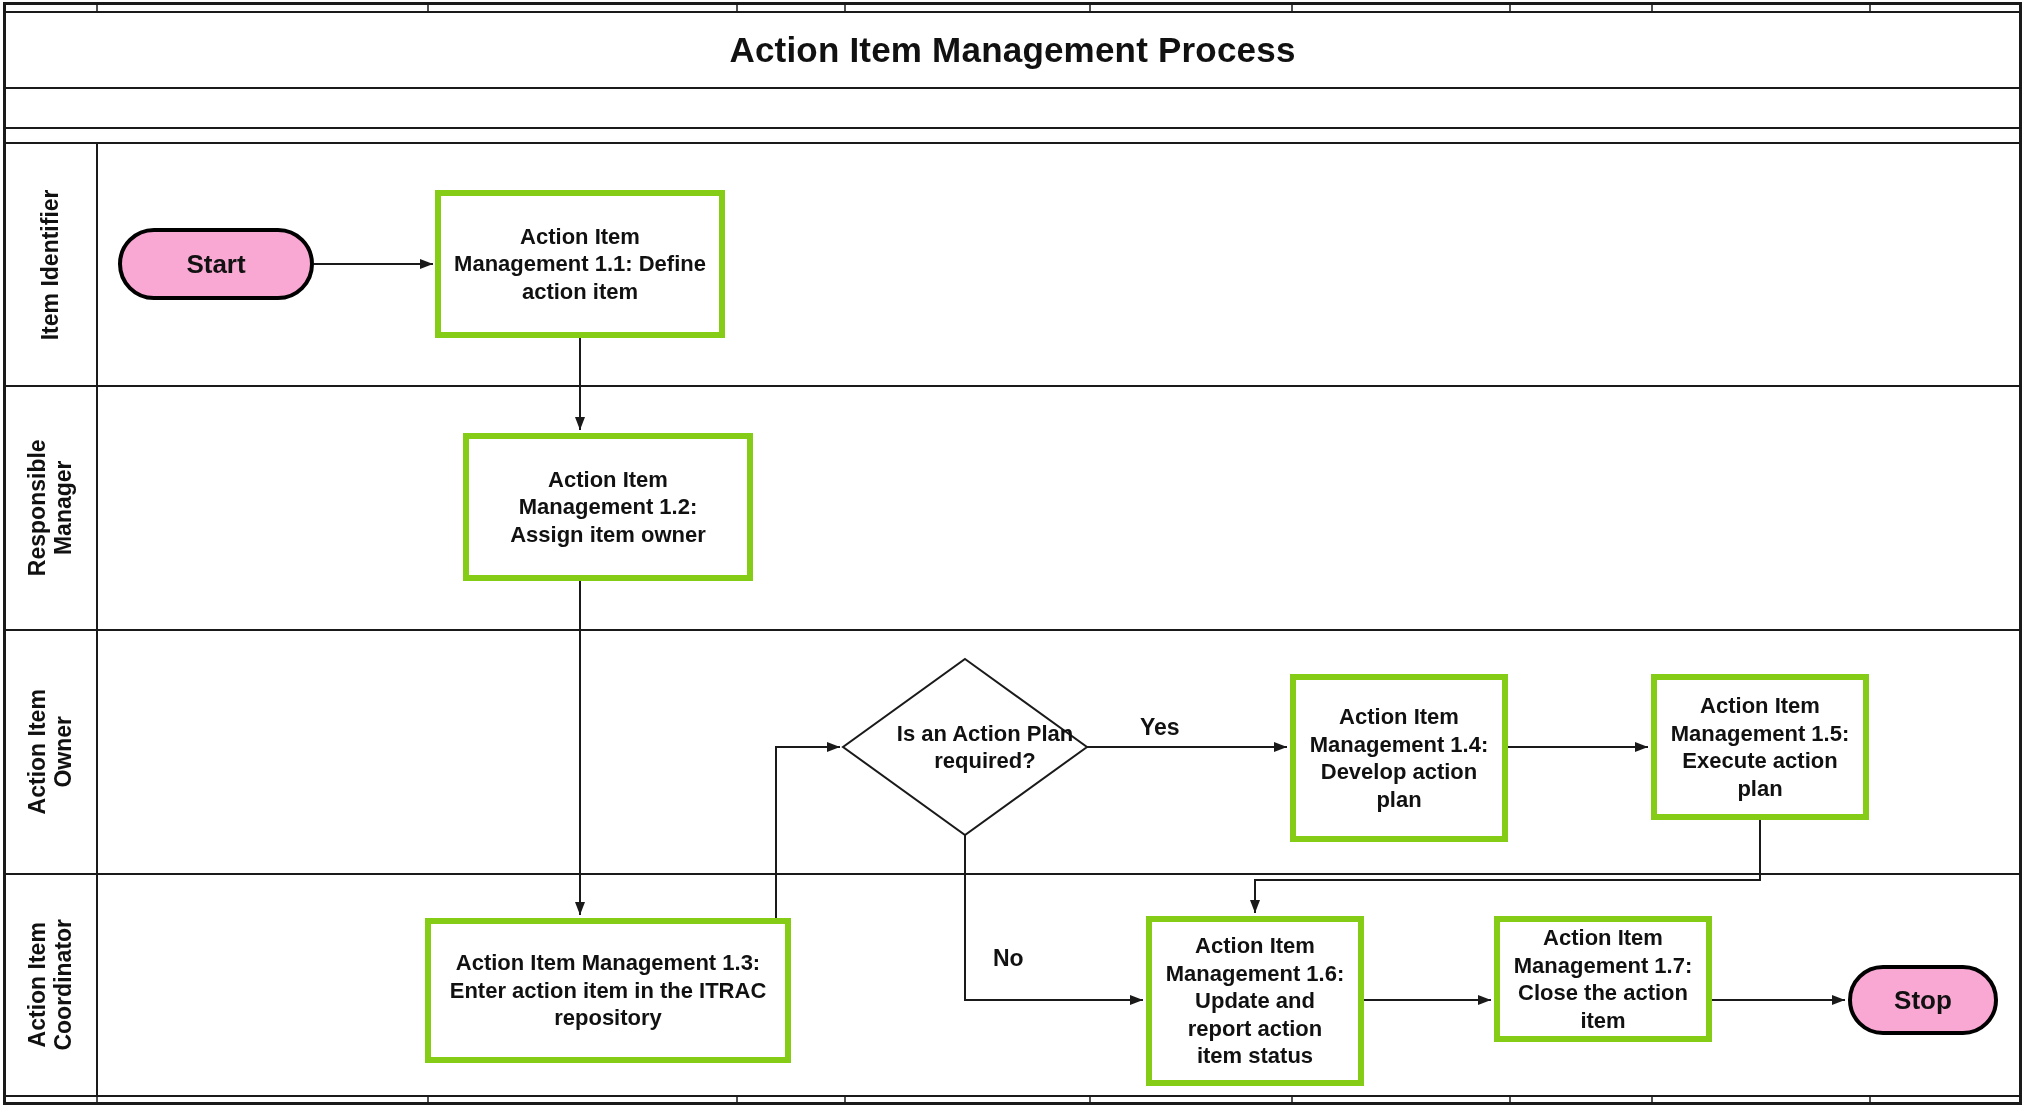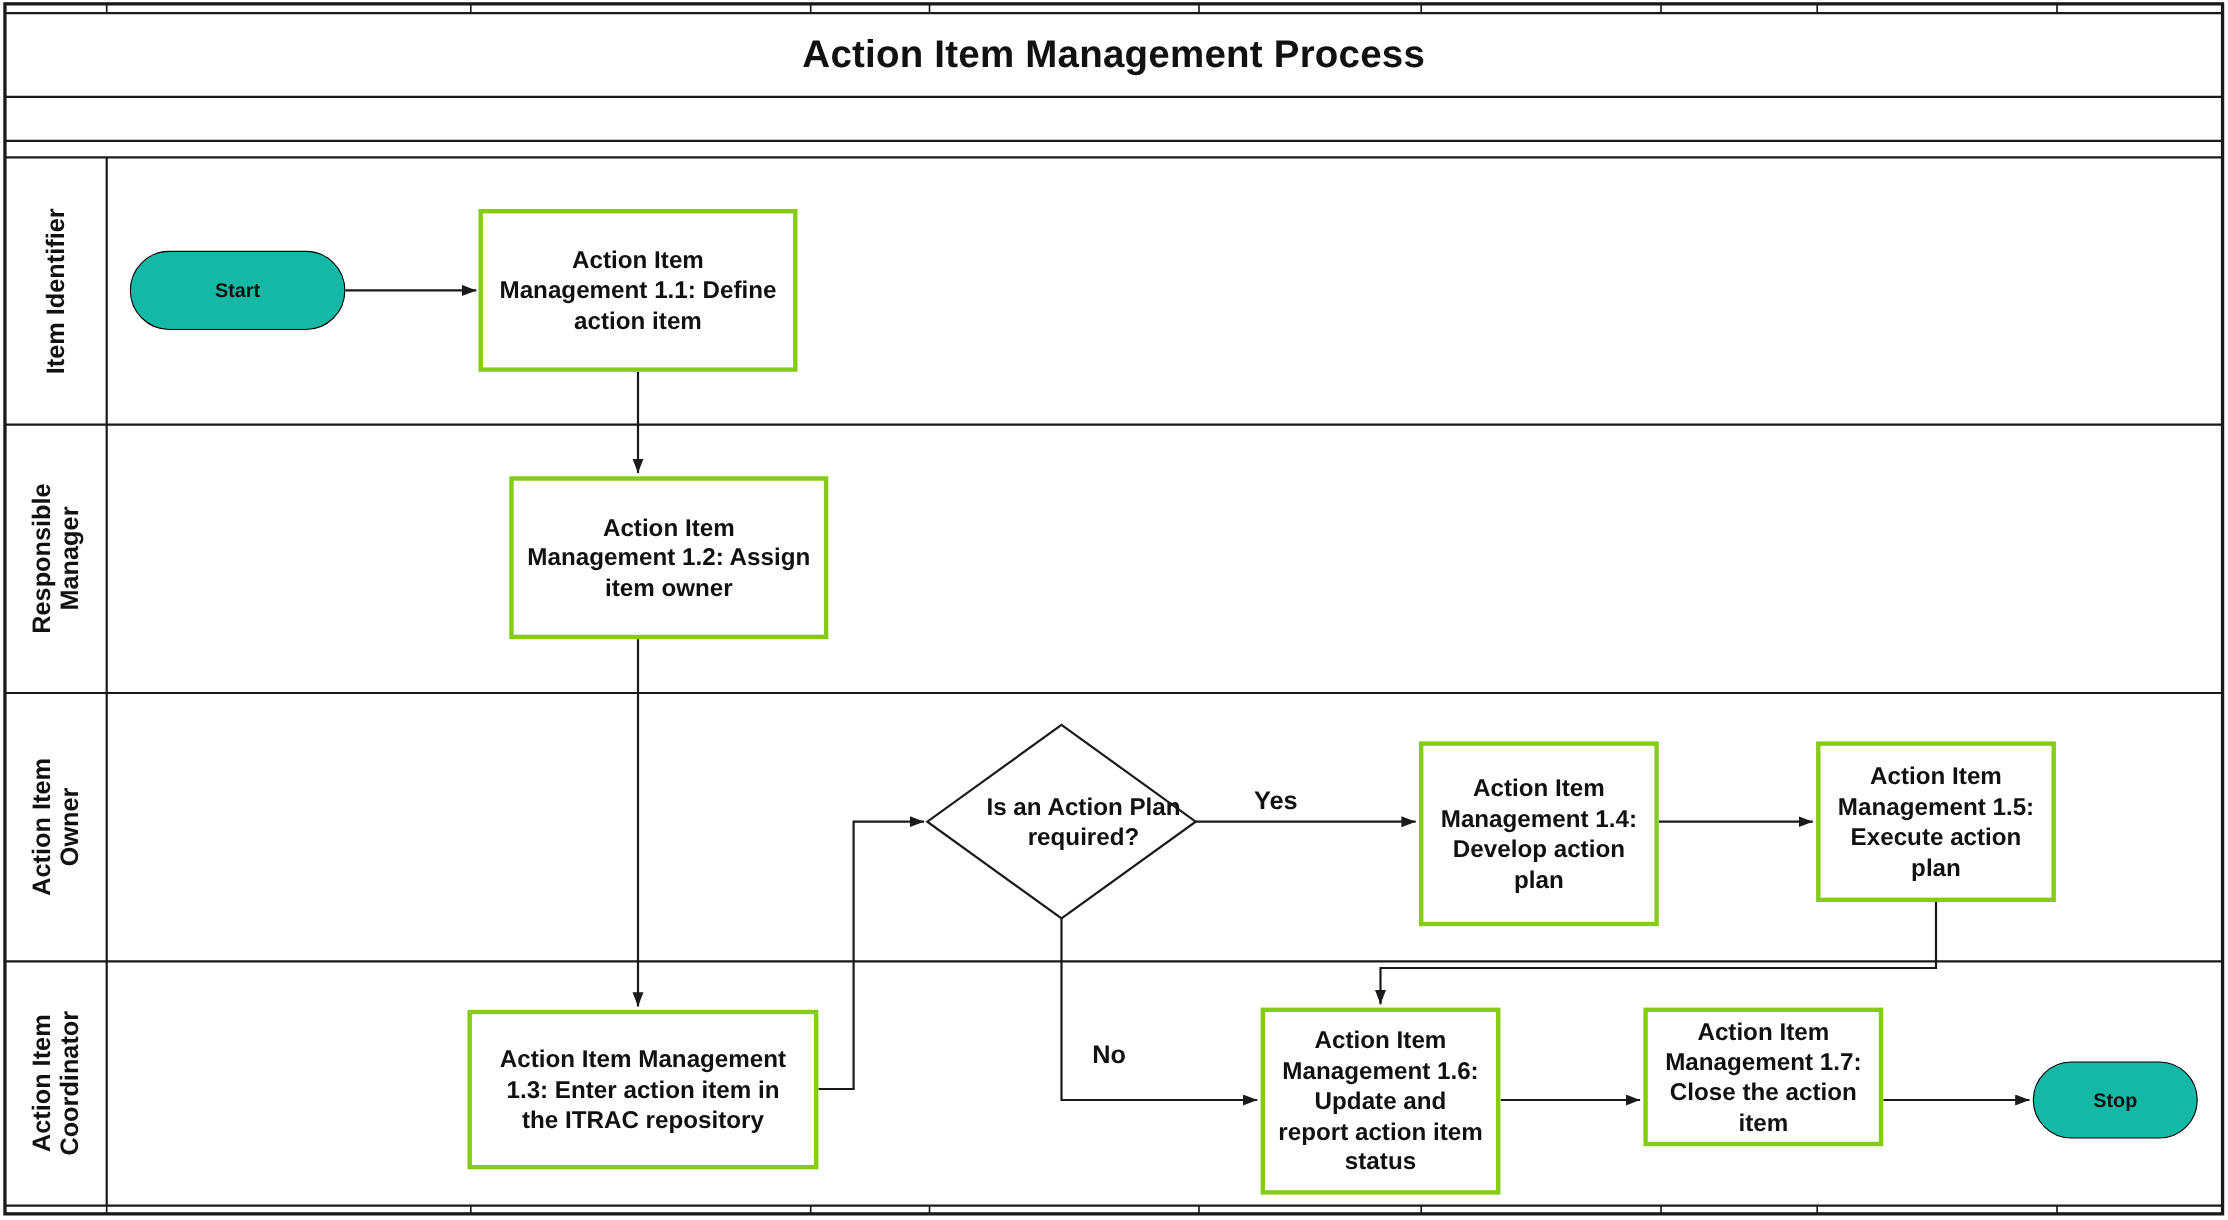--- a/index.html
+++ b/index.html
@@ -33,26 +33,26 @@
     line-height: 1.12;
     width: 260px;
     flex: 0 0 auto;
   }
 
   .node {
     position: absolute; display: flex; align-items: center; justify-content: center;
     text-align: center; font-weight: 700; z-index: 2; box-sizing: border-box;
   }
   .process {
-    background: #ffffff; border: 4px solid #84cc16;
+    background: #ffffff; border: 6px solid #84cc16;
     font-size: 22px; line-height: 1.25; padding: 2px 12px;
   }
   .terminator {
-    background: #14b8a6; border: 1px solid #000000;
-    border-radius: 999px; font-size: 18px;
+    background: #f9a8d4; border: 4px solid #000000;
+    border-radius: 999px; font-size: 26px;
   }
   .decision-text { font-size: 22px; line-height: 1.25; }
   .decision-text span { display: block; max-width: 180px; }
 
   .edge-label {
     position: absolute; font-weight: 700; font-size: 23px; z-index: 2;
   }
 </style>
 </head>
 <body>
@@ -140,21 +140,21 @@
   </div>
 
   <div class="node process" style="left:435px; top:190px; width:290px; height:148px;">
     <span>Action Item Management 1.1: Define action item</span>
   </div>
 
   <div class="node process" style="left:435px; top:433px; width:290px; height:148px;margin-left:28px;">
     <span>Action Item Management 1.2: Assign item owner</span>
   </div>
 
-  <div class="node process" style="left:425px; top:918px; width:319px; height:145px;">
+  <div class="node process" style="left:425px; top:918px; width:366px; height:145px;">
     <span>Action Item Management 1.3: Enter action item in the ITRAC repository</span>
   </div>
 
   <div class="node decision-text" style="left:880px; top:690px; width:210px; height:114px;">
     <span>Is an Action Plan required?</span>
   </div>
 
   <div class="node process" style="left:1290px; top:674px; width:218px; height:168px;">
     <span>Action Item Management 1.4: Develop action plan</span>
   </div>

